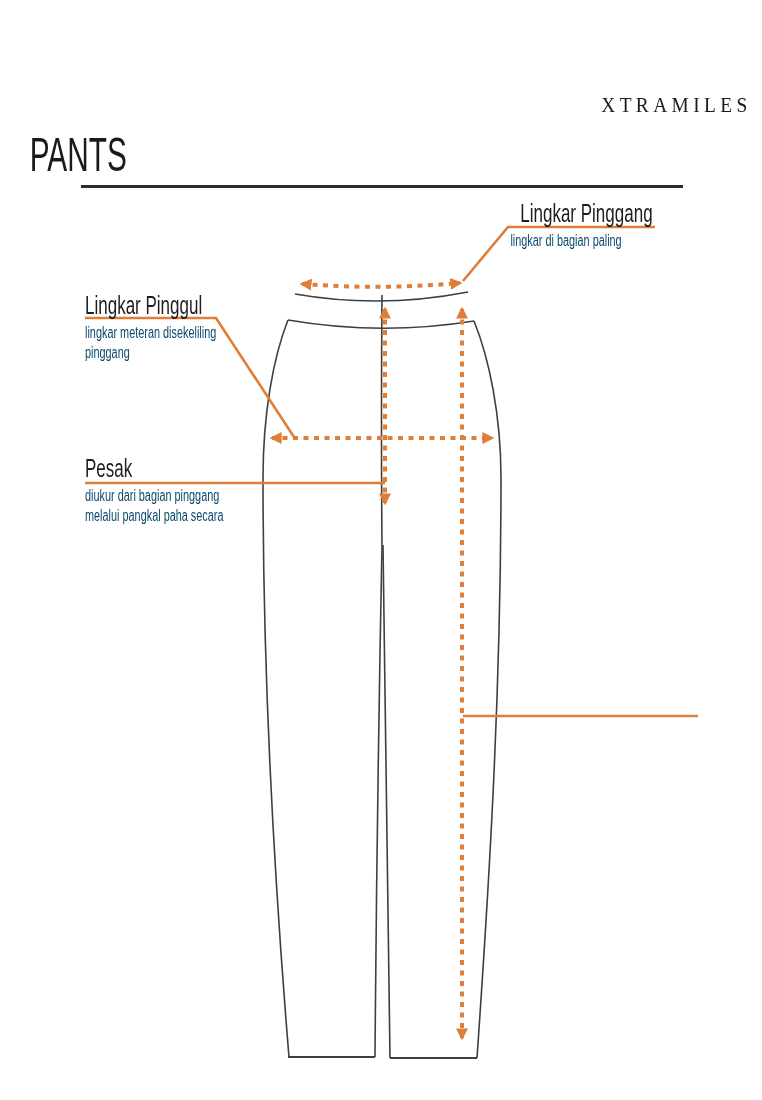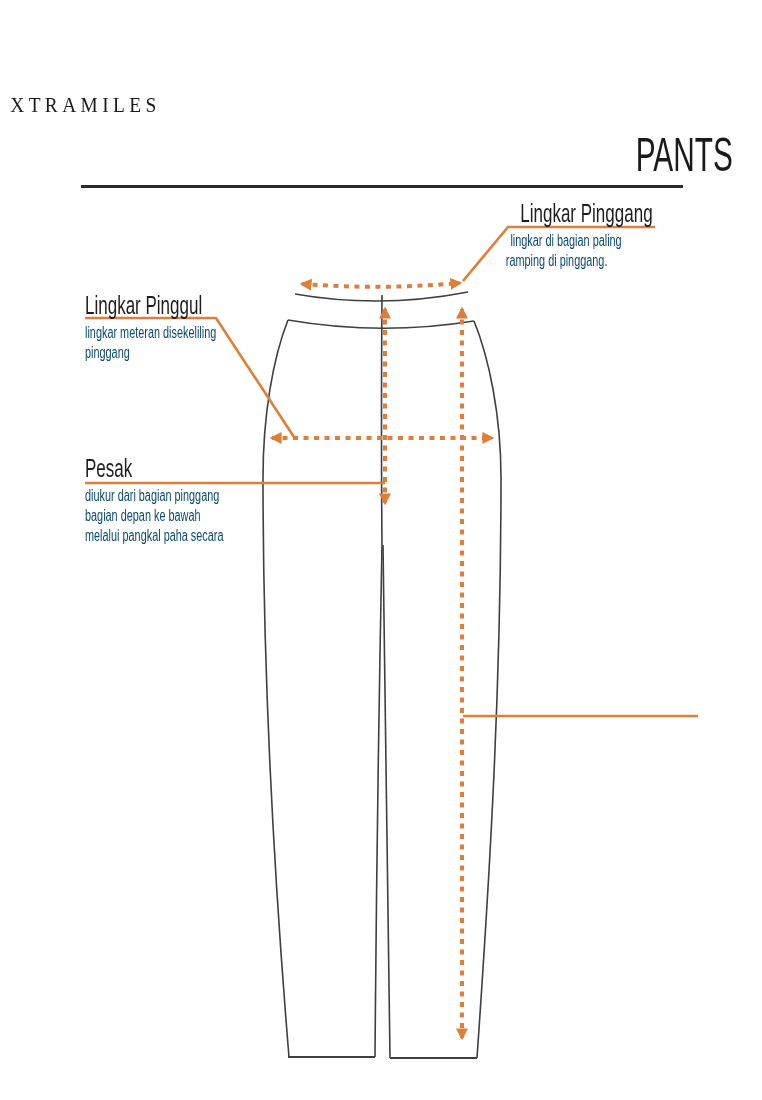--- a/index.html
+++ b/index.html
@@ -13,29 +13,29 @@
     overflow:hidden;
   }
   
   .cond{display:inline-block;white-space:nowrap;transform:scaleX(0.68);}
   .from-left{transform-origin:0 50%;}
   .from-right{transform-origin:100% 50%;}
   .from-center{transform-origin:50% 50%;}
 
   .brand{
     position:absolute;top:92px;left:0;right:0;
-    text-align:left;
+    text-align:right;
     font-family:"Liberation Serif", serif;
     font-size:22px;letter-spacing:5px;
     color:#1a1a1a;
   }
   .brand .bcond{display:inline-block;transform:scaleX(0.88);transform-origin:50% 50%;}
   .page-title{
     position:absolute;top:131px;left:0;right:0;
-    text-align:right;
+    text-align:left;
     font-size:48px;line-height:48px;
     color:#1a1a1a;
   }
   .page-title .cond{transform:scaleX(0.62);}
   .divider{
     position:absolute;top:185px;left:81px;width:602px;height:3px;
     background:#2b2b2b;
   }
 
   .diagram-svg{position:absolute;top:0;left:0;}
@@ -88,37 +88,35 @@
       <path d="M272,438 L492,438" marker-start="url(#arr)" marker-end="url(#arr)"></path>
       <path d="M385,309 L385,503" marker-start="url(#arr)" marker-end="url(#arr)"></path>
       <path d="M462,309 L462,1038" marker-start="url(#arr)" marker-end="url(#arr)"></path>
     </g>
   </svg>
 
   <div class="ann right" style="top:199px; right:109px;">
     <div class="ann-title"><span class="cond from-right">Lingkar Pinggang</span></div>
     <div class="ann-desc">
       <div><span class="cond from-right">lingkar di bagian paling</span></div>
-      <div><span class="cond from-right">ramping di pinggang.</span></div>
     </div>
   </div>
 
   <div class="ann left" style="top:291px; left:85px;">
     <div class="ann-title"><span class="cond from-left">Lingkar Pinggul</span></div>
     <div class="ann-desc">
       <div><span class="cond from-left">lingkar meteran disekeliling</span></div>
       <div><span class="cond from-left">pinggang</span></div>
     </div>
   </div>
 
   <div class="ann left" style="top:454px; left:85px;">
     <div class="ann-title"><span class="cond from-left">Pesak</span></div>
     <div class="ann-desc">
       <div><span class="cond from-left">diukur dari bagian pinggang</span></div>
-      <div><span class="cond from-left">bagian depan ke bawah</span></div>
       <div><span class="cond from-left">melalui pangkal paha secara</span></div>
     </div>
   </div>
 
   <div class="ann right" style="top:688px; right:64px;">
   </div>
 
 </div>
 
 </body></html>

